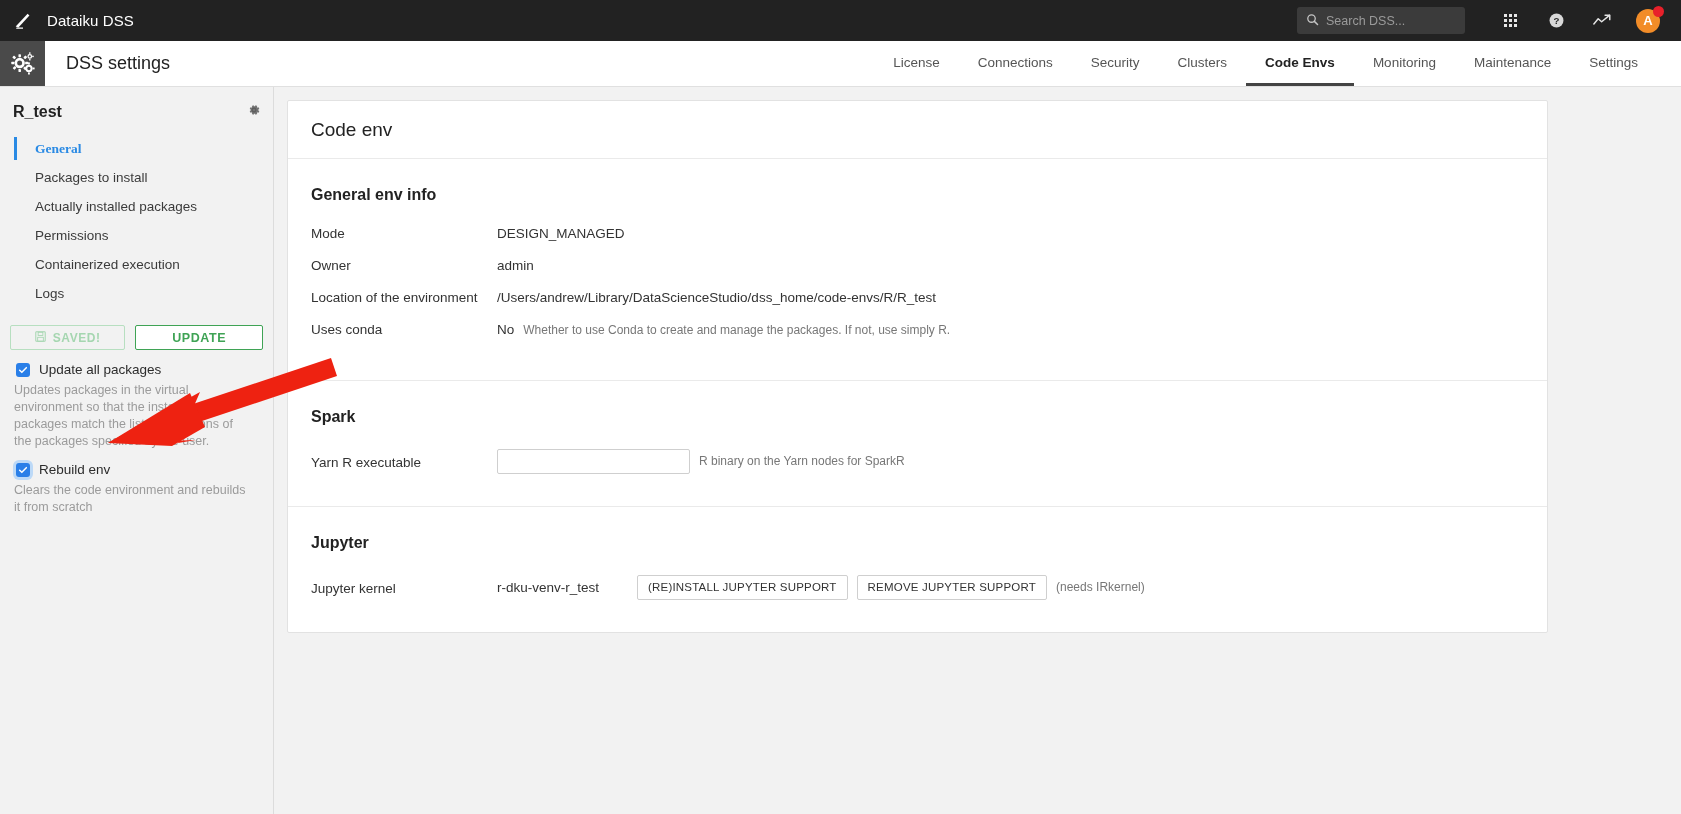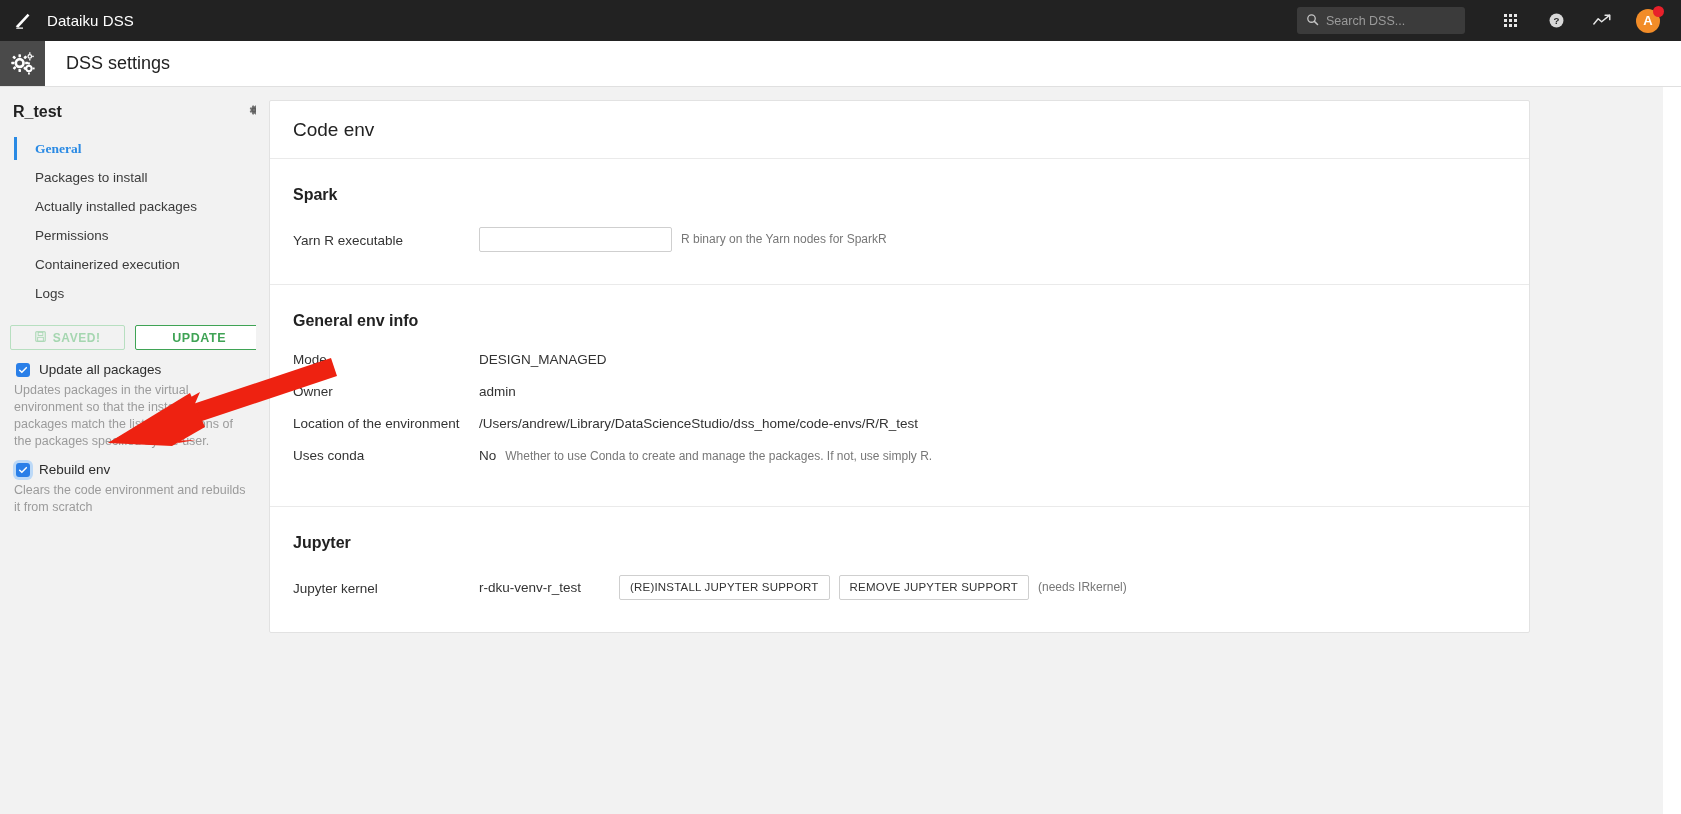--- a/index.html
+++ b/index.html
@@ -135,21 +135,21 @@
   .cb.focused { box-shadow: 0 0 0 3px #bcd9f7; }
   .cb svg { display: block; }
   .cb-label { font-size: 13.5px; color: #2c2c2c; }
   .help-text {
     font-size: 12.5px; color: #9b9b9b; line-height: 17px;
     padding: 5px 14px 0 14px; max-width: 262px;
   }
 
   
   .main {
-    position: absolute; top: 87px; left: 256px;
+    position: absolute; top: 87px; left: 274px;
     width: 1407px; height: 727px; background: #f2f2f2;
     padding: 13px 20px 0 13px;
     overflow: hidden;
   }
   .card {
     background: #ffffff; border: 1px solid #e2e2e2; border-radius: 2px;
     width: 1261px;
   }
   .card-header {
     height: 58px; display: flex; align-items: center;
@@ -271,20 +271,30 @@
         <path d="M21.3 3.2a2.6 2.6 0 100 5.2 2.6 2.6 0 000-5.2zm0 3.8a1.2 1.2 0 110-2.4 1.2 1.2 0 010 2.4z"></path>
         <rect x="20.6" y="1.4" width="1.5" height="1.7"></rect>
         <rect x="20.6" y="8.5" width="1.5" height="1.7"></rect>
         <rect x="23.9" y="5.1" width="1.7" height="1.5"></rect>
       </g>
     </svg>
   </div>
 
   <div class="page-title">DSS settings</div>
 
+  <div class="nav-tabs">
+    <div class="nav-tab">License</div>
+    <div class="nav-tab">Connections</div>
+    <div class="nav-tab">Security</div>
+    <div class="nav-tab">Clusters</div>
+    <div class="nav-tab active">Code Envs</div>
+    <div class="nav-tab">Monitoring</div>
+    <div class="nav-tab">Maintenance</div>
+    <div class="nav-tab">Settings</div>
+  </div>
 </div>
 
 <div class="sidebar">
   <div class="sidebar-head">
     <div class="sidebar-title">R_test</div>
     <span class="sidebar-gear">
       <svg width="14" height="14" viewBox="0 0 16 16" aria-hidden="true">
         <path fill="#5c5c5c" d="M8 5.2A2.8 2.8 0 1 0 8 10.8 2.8 2.8 0 0 0 8 5.2zm0 4.3a1.5 1.5 0 1 1 0-3 1.5 1.5 0 0 1 0 3z"></path>
         <path fill="#5c5c5c" d="M14.1 9.1l-1.2-.5a5 5 0 0 0 0-1.2l1.2-.5-.8-2-1.2.5a5 5 0 0 0-.9-.9l.5-1.2-2-.8-.5 1.2a5 5 0 0 0-1.2 0L7.5 2.5l-2 .8.5 1.2a5 5 0 0 0-.9.9l-1.2-.5-.8 2 1.2.5a5 5 0 0 0 0 1.2l-1.2.5.8 2 1.2-.5a5 5 0 0 0 .9.9l-.5 1.2 2 .8.5-1.2a5 5 0 0 0 1.2 0l.5 1.2 2-.8-.5-1.2a5 5 0 0 0 .9-.9l1.2.5.8-2z" opacity=".85"></path>
       </svg>
@@ -344,29 +354,20 @@
   </div>
   <div class="help-text">Clears the code environment and rebuilds it from scratch</div>
 </div>
 
 <div class="main">
   <div class="card">
 
     <div class="card-header">Code env</div>
 
     <div class="section">
-      <div class="section-title">Spark</div>
-      <div class="frow row-flex">
-        <div class="flabel">Yarn R executable</div>
-        <input class="text-input" type="text" placeholder="" style="">
-        <span class="inline-after">R binary on the Yarn nodes for SparkR</span>
-      </div>
-    </div>
-
-    <div class="section">
       <div class="section-title">General env info</div>
 
       <div class="frow">
         <div class="flabel">Mode</div>
         <div class="fvalue">DESIGN_MANAGED</div>
       </div>
 
       <div class="frow">
         <div class="flabel">Owner</div>
         <div class="fvalue">admin</div>
@@ -376,20 +377,29 @@
         <div class="flabel">Location of the environment</div>
         <div class="fvalue">/Users/andrew/Library/DataScienceStudio/dss_home/code-envs/R/R_test</div>
       </div>
 
       <div class="frow">
         <div class="flabel">Uses conda</div>
         <div class="fvalue">
           <span>No</span>
           <span class="fhint">Whether to use Conda to create and manage the packages. If not, use simply R.</span>
         </div>
+      </div>
+    </div>
+
+    <div class="section">
+      <div class="section-title">Spark</div>
+      <div class="frow row-flex">
+        <div class="flabel">Yarn R executable</div>
+        <input class="text-input" type="text" placeholder="" style="">
+        <span class="inline-after">R binary on the Yarn nodes for SparkR</span>
       </div>
     </div>
 
 
     <div class="section">
       <div class="section-title">Jupyter</div>
       <div class="frow row-flex">
         <div class="flabel">Jupyter kernel</div>
         <span style="font-size:13.5px;color:#333;width:140px;display:inline-block;">r-dku-venv-r_test</span>
         <button class="btn-outline">(RE)INSTALL JUPYTER SUPPORT</button>

